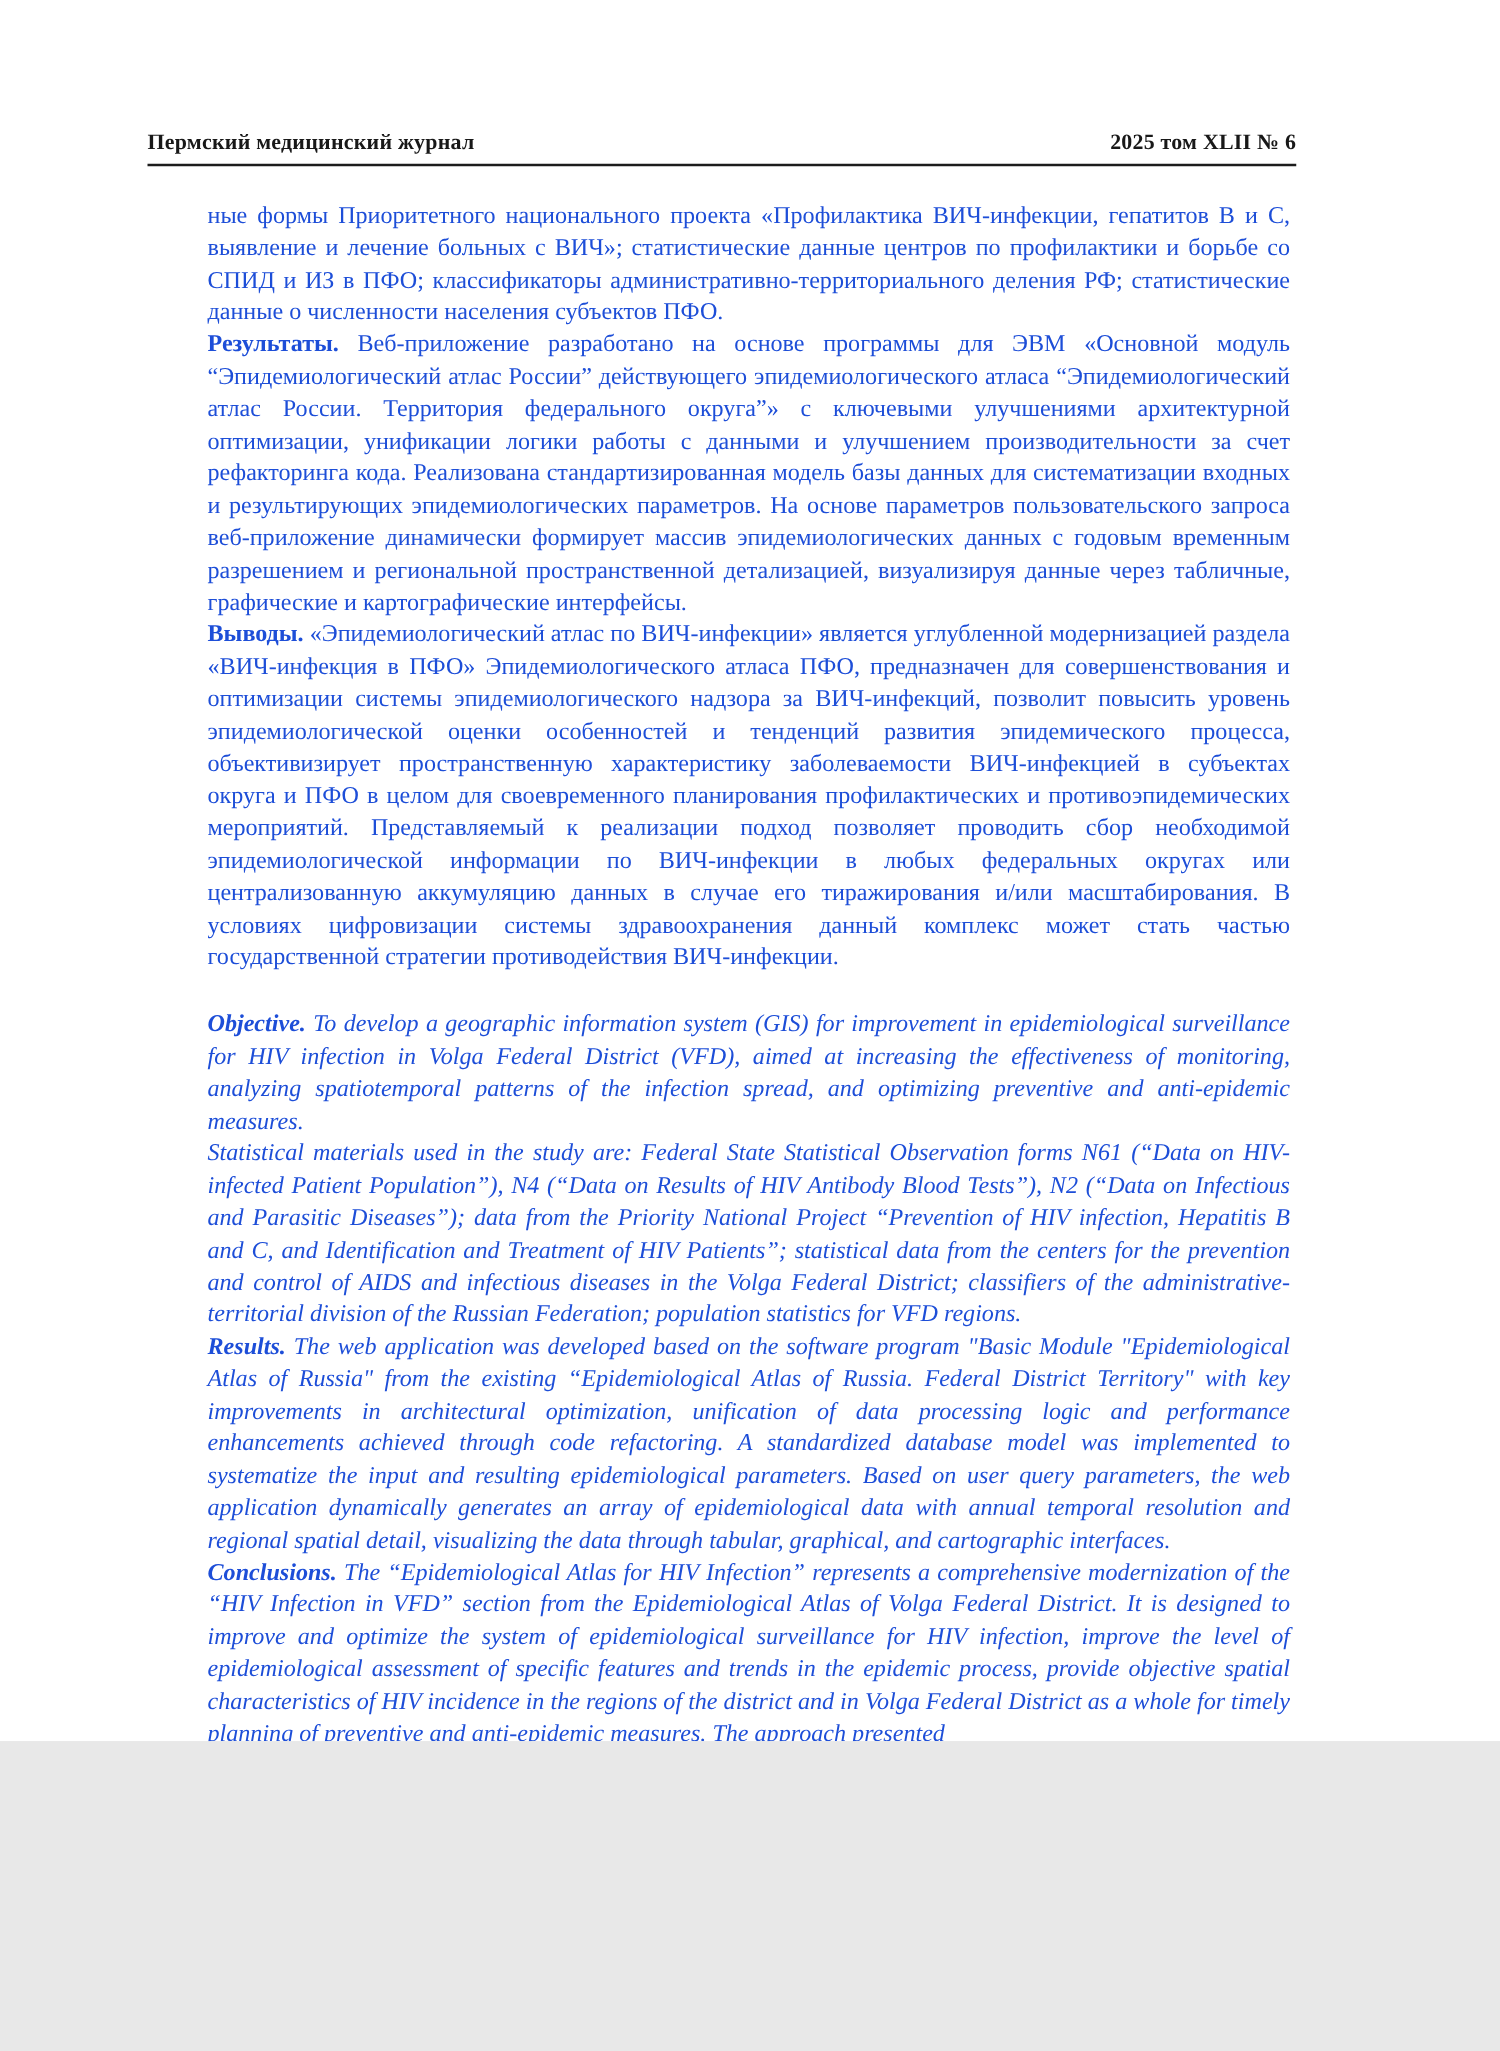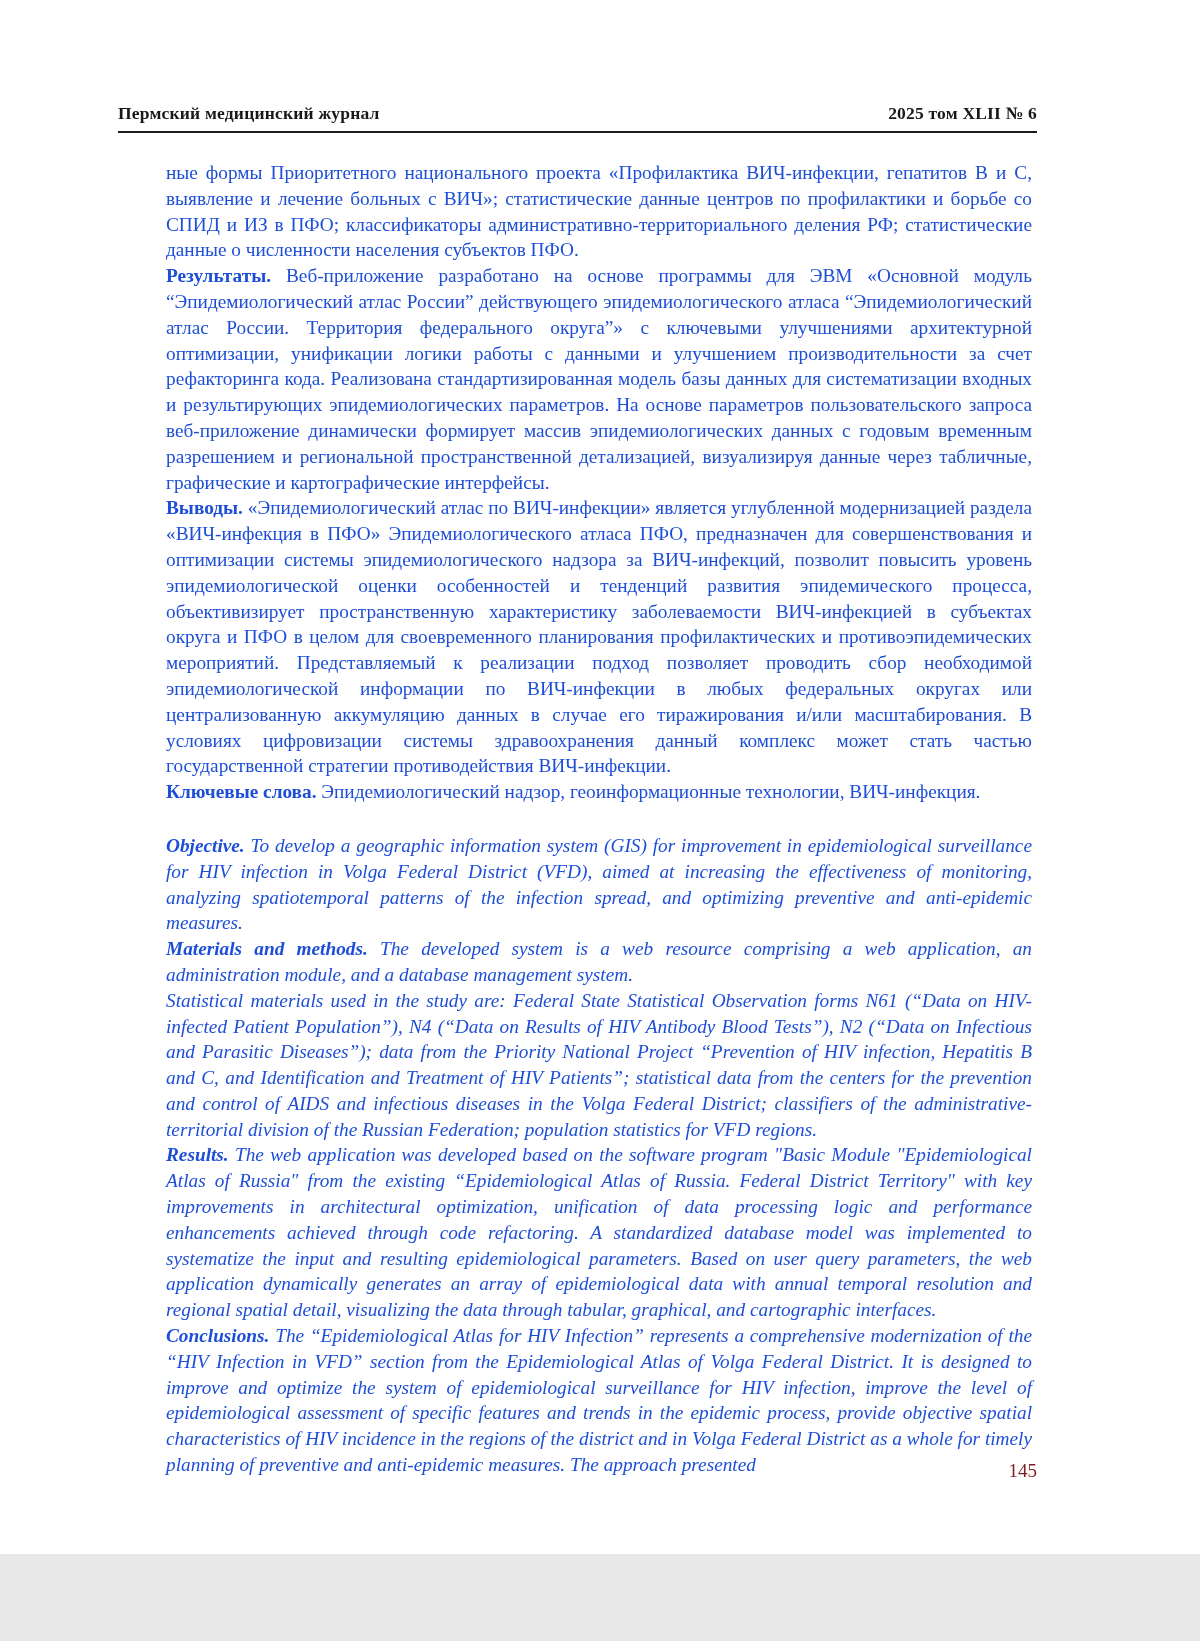--- a/index.html
+++ b/index.html
@@ -3,21 +3,21 @@
 <meta charset="utf-8">
 <style>
   html, body {
     margin: 0;
     padding: 0;
     background: #e8e8e8;
   }
   .page {
     position: relative;
     width: 1200px;
-    height: 1554px;
+    height: 1393px;
     margin: 0 auto;
     background: #ffffff;
     overflow: hidden;
     color: #181818;
     font-family: "Liberation Serif", "DejaVu Serif", serif;
   }
   .header {
     position: absolute;
     left: 118px;
     right: 163px;
@@ -78,26 +78,24 @@
     <span>2025 том XLII № 6</span>
   </div>
   <div class="header-rule"></div>
 
   <main class="content">
 
     <section lang="ru">
       <p class="para"><b class="run-in"></b> <span>ные формы Приоритетного национального проекта «Профилактика ВИЧ-инфекции, гепатитов B и C, выявление и лечение больных с ВИЧ»; статистические данные центров по профилактики и борьбе со СПИД и ИЗ в ПФО; классификаторы административно-территориального деления РФ; статистические данные о численности населения субъектов ПФО.</span></p>
       <p class="para"><b class="run-in">Результаты.</b> <span>Веб-приложение разработано на основе программы для ЭВМ «Основной модуль “Эпидемиологический атлас России” действующего эпидемиологического атласа “Эпидемиологический атлас России. Территория федерального округа”» с ключевыми улучшениями архитектурной оптимизации, унификации логики работы с данными и улучшением производительности за счет рефакторинга кода. Реализована стандартизированная модель базы данных для систематизации входных и результирующих эпидемиологических параметров. На основе параметров пользовательского запроса веб-приложение динамически формирует массив эпидемиологических данных с годовым временным разрешением и региональной пространственной детализацией, визуализируя данные через табличные, графические и картографические интерфейсы.</span></p>
       <p class="para"><b class="run-in">Выводы.</b> <span>«Эпидемиологический атлас по ВИЧ-инфекции» является углубленной модернизацией раздела «ВИЧ-инфекция в ПФО» Эпидемиологического атласа ПФО, предназначен для совершенствования и оптимизации системы эпидемиологического надзора за ВИЧ-инфекций, позволит повысить уровень эпидемиологической оценки особенностей и тенденций развития эпидемического процесса, объективизирует пространственную характеристику заболеваемости ВИЧ-инфекцией в субъектах округа и ПФО в целом для своевременного планирования профилактических и противоэпидемических мероприятий. Представляемый к реализации подход позволяет проводить сбор необходимой эпидемиологической информации по ВИЧ-инфекции в любых федеральных округах или централизованную аккумуляцию данных в случае его тиражирования и/или масштабирования. В условиях цифровизации системы здравоохранения данный комплекс может стать частью государственной стратегии противодействия ВИЧ-инфекции.</span></p>
-      <p class="para"><b class="run-in">Ключевые слова.</b> <span>Эпидемиологический надзор, геоинформационные технологии, ВИЧ-инфекция.</span></p>
     </section>
 
     <section lang="en" class="en-section">
       <p class="para"><b class="run-in">Objective.</b> <span>To develop a geographic information system (GIS) for improvement in epidemiological surveillance for HIV infection in Volga Federal District (VFD), aimed at increasing the effectiveness of monitoring, analyzing spatiotemporal patterns of the infection spread, and optimizing preventive and anti-epidemic measures.</span></p>
-      <p class="para"><b class="run-in">Materials and methods.</b> <span>The developed system is a web resource comprising a web application, an administration module, and a database management system.</span></p>
       <p class="para"><b class="run-in"></b> <span>Statistical materials used in the study are: Federal State Statistical Observation forms N61 (“Data on HIV-infected Patient Population”), N4 (“Data on Results of HIV Antibody Blood Tests”), N2 (“Data on Infectious and Parasitic Diseases”); data from the Priority National Project “Prevention of HIV infection, Hepatitis B and C, and Identification and Treatment of HIV Patients”; statistical data from the centers for the prevention and control of AIDS and infectious diseases in the Volga Federal District; classifiers of the administrative-territorial division of the Russian Federation; population statistics for VFD regions.</span></p>
       <p class="para"><b class="run-in">Results.</b> <span>The web application was developed based on the software program "Basic Module "Epidemiological Atlas of Russia" from the existing “Epidemiological Atlas of Russia. Federal District Territory" with key improvements in architectural optimization, unification of data processing logic and performance enhancements achieved through code refactoring. A standardized database model was implemented to systematize the input and resulting epidemiological parameters. Based on user query parameters, the web application dynamically generates an array of epidemiological data with annual temporal resolution and regional spatial detail, visualizing the data through tabular, graphical, and cartographic interfaces.</span></p>
       <p class="para"><b class="run-in">Conclusions.</b> <span>The “Epidemiological Atlas for HIV Infection” represents a comprehensive modernization of the “HIV Infection in VFD” section from the Epidemiological Atlas of Volga Federal District. It is designed to improve and optimize the system of epidemiological surveillance for HIV infection, improve the level of epidemiological assessment of specific features and trends in the epidemic process, provide objective spatial characteristics of HIV incidence in the regions of the district and in Volga Federal District as a whole for timely planning of preventive and anti-epidemic measures. The approach presented</span></p>
     </section>
 
   </main>
 
   <div class="footer-page">145</div>
 
 </div>

